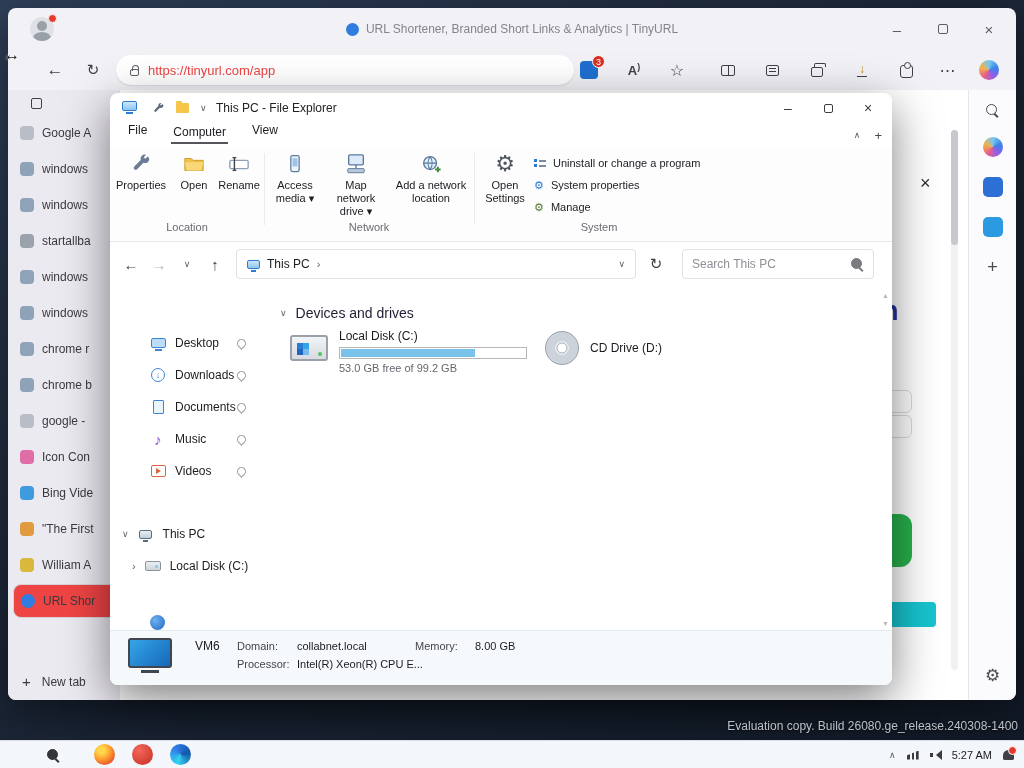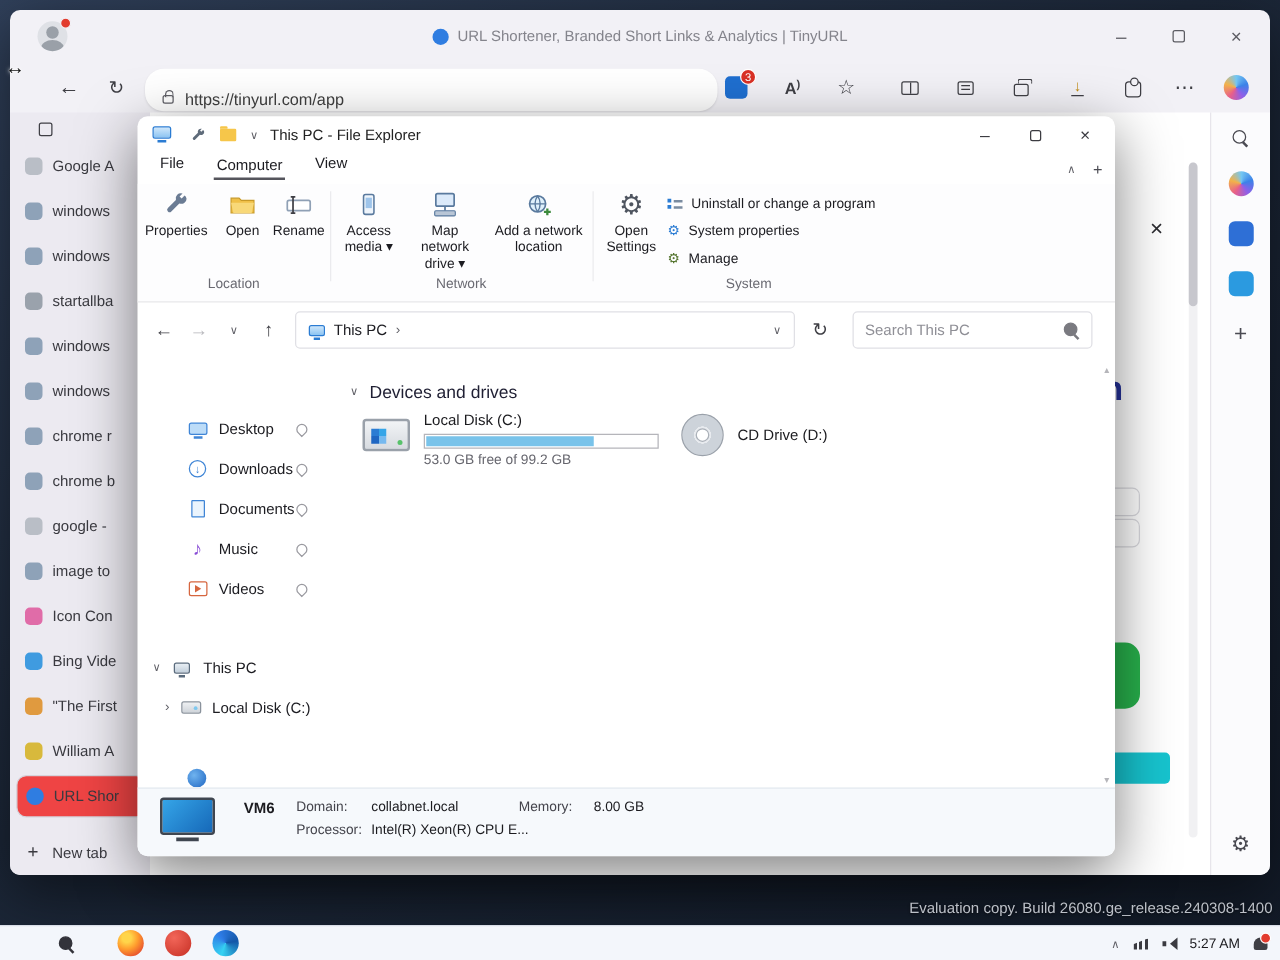--- a/index.html
+++ b/index.html
@@ -16,21 +16,21 @@
   .avatar::before{content:"";position:absolute;left:7px;top:4px;width:10px;height:10px;border-radius:50%;background:#9aa0a8}
   .avatar::after{content:"";position:absolute;left:3px;top:15px;width:18px;height:12px;border-radius:50%;background:#9aa0a8}
   .rec-dot{position:absolute;left:40px;top:6px;width:9px;height:9px;border-radius:50%;background:#e23b2e;border:1.5px solid #f2f1f6}
   .title-text{position:absolute;left:220px;right:220px;top:0;height:42px;display:flex;align-items:center;justify-content:center;gap:7px;color:#84848c;font-size:12px;white-space:nowrap;overflow:hidden}
   .t-fav{width:13px;height:13px;border-radius:50%;background:#2f7de1;flex:0 0 auto}
   .win-controls{position:absolute;right:4px;top:0;height:42px;display:flex}
   .wc{width:46px;height:100%;display:flex;align-items:center;justify-content:center;color:#5c5c63;font-size:15px}
   .wc .box{width:10px;height:10px;border:1.2px solid #5c5c63;border-radius:2px}
   .b-nav{position:absolute;top:42px;left:0;right:0;height:40px}
   .nav-ico{position:absolute;top:0;height:40px;display:flex;align-items:center;justify-content:center;color:#3f3f45}
-  .url-pill{position:absolute;left:108px;top:5px;width:458px;height:30px;background:#fff;border-radius:15px;box-shadow:0 1px 2px rgba(0,0,0,.1);display:flex;align-items:flex-start;gap:9px;padding:17px 14px;font-size:13px;color:#404040}
+  .url-pill{position:absolute;left:108px;top:5px;width:458px;height:30px;background:#fff;border-radius:15px;box-shadow:0 1px 2px rgba(0,0,0,.1);display:flex;align-items:center;gap:9px;padding:0 14px;font-size:13px;color:#ef4444}
   .lock{width:9px;height:7px;border:1.2px solid #5f5f66;border-radius:2px;position:relative;margin-top:4px;flex:0 0 auto}
   .lock::before{content:"";position:absolute;left:1px;top:-5px;width:5px;height:5px;border:1.2px solid #5f5f66;border-bottom:none;border-radius:4px 4px 0 0}
   .ext-badge{width:18px;height:18px;border-radius:4px;background:#1f6fd0;position:relative}
   .badge-count{position:absolute;right:-7px;top:-6px;min-width:13px;height:13px;border-radius:7px;background:#d93025;color:#fff;font-size:9px;display:flex;align-items:center;justify-content:center;padding:0 3px;border:1px solid #fff}
   .ra{font-size:13px;font-weight:bold;color:#3f3f45}
   .ra-p{font-size:9px;vertical-align:super}
   .star{font-size:16px;color:#3f3f45}
   .split{width:14px;height:11px;border:1.2px solid #3f3f45;border-radius:2px;position:relative}
   .split::after{content:"";position:absolute;left:6px;top:0;bottom:0;width:1.2px;background:#3f3f45}
   .hub{width:13px;height:11px;border:1.2px solid #3f3f45;border-radius:2px;position:relative}
@@ -271,24 +271,20 @@
             </div>
           <div class="vtab">
               <span class="fav" style="background:#8ea2b8"></span>
               <span>chrome b</span>
             </div>
           <div class="vtab">
               <span class="fav" style="background:#b9bec6"></span>
               <span>google -</span>
             </div>
           <div class="vtab">
-              <span class="fav" style="background:#8ea2b8"></span>
-              <span>image to</span>
-            </div>
-          <div class="vtab">
               <span class="fav" style="background:#e06ca8"></span>
               <span>Icon Con</span>
             </div>
           <div class="vtab">
               <span class="fav" style="background:#3f9be0"></span>
               <span>Bing Vide</span>
             </div>
           <div class="vtab">
               <span class="fav" style="background:#e09a3f"></span>
               <span>"The First</span>
@@ -534,21 +530,21 @@
         </div>
         <div class="main-sb">
           <span>▴</span>
           <span>▾</span>
         </div>
       </div>
     </div>
 
     <div class="e-status">
       <span class="big-mon"></span>
-      <span class="st" style="left:85px;top:8px;font-weight:bold;font-size:12px">VM6</span>
+      <span class="st" style="left:85px;top:8px;font-weight:normal;font-size:12px">VM6</span>
       <span class="st lab" style="left:127px;top:9px">Domain:</span>
       <span class="st" style="left:187px;top:9px">collabnet.local</span>
       <span class="st lab" style="left:305px;top:9px">Memory:</span>
       <span class="st" style="left:365px;top:9px">8.00 GB</span>
       <span class="st lab" style="left:127px;top:27px">Processor:</span>
       <span class="st" style="left:187px;top:27px">Intel(R) Xeon(R) CPU E...</span>
     </div>
   </div>
 
   <div class="watermark">Evaluation copy. Build 26080.ge_release.240308-1400</div>

